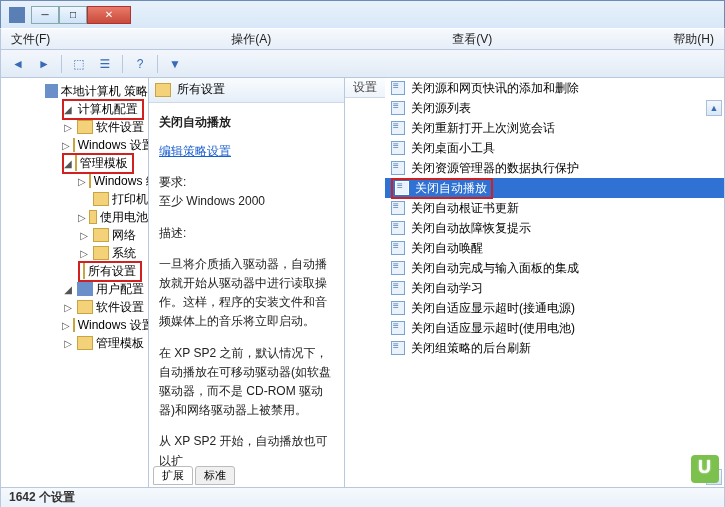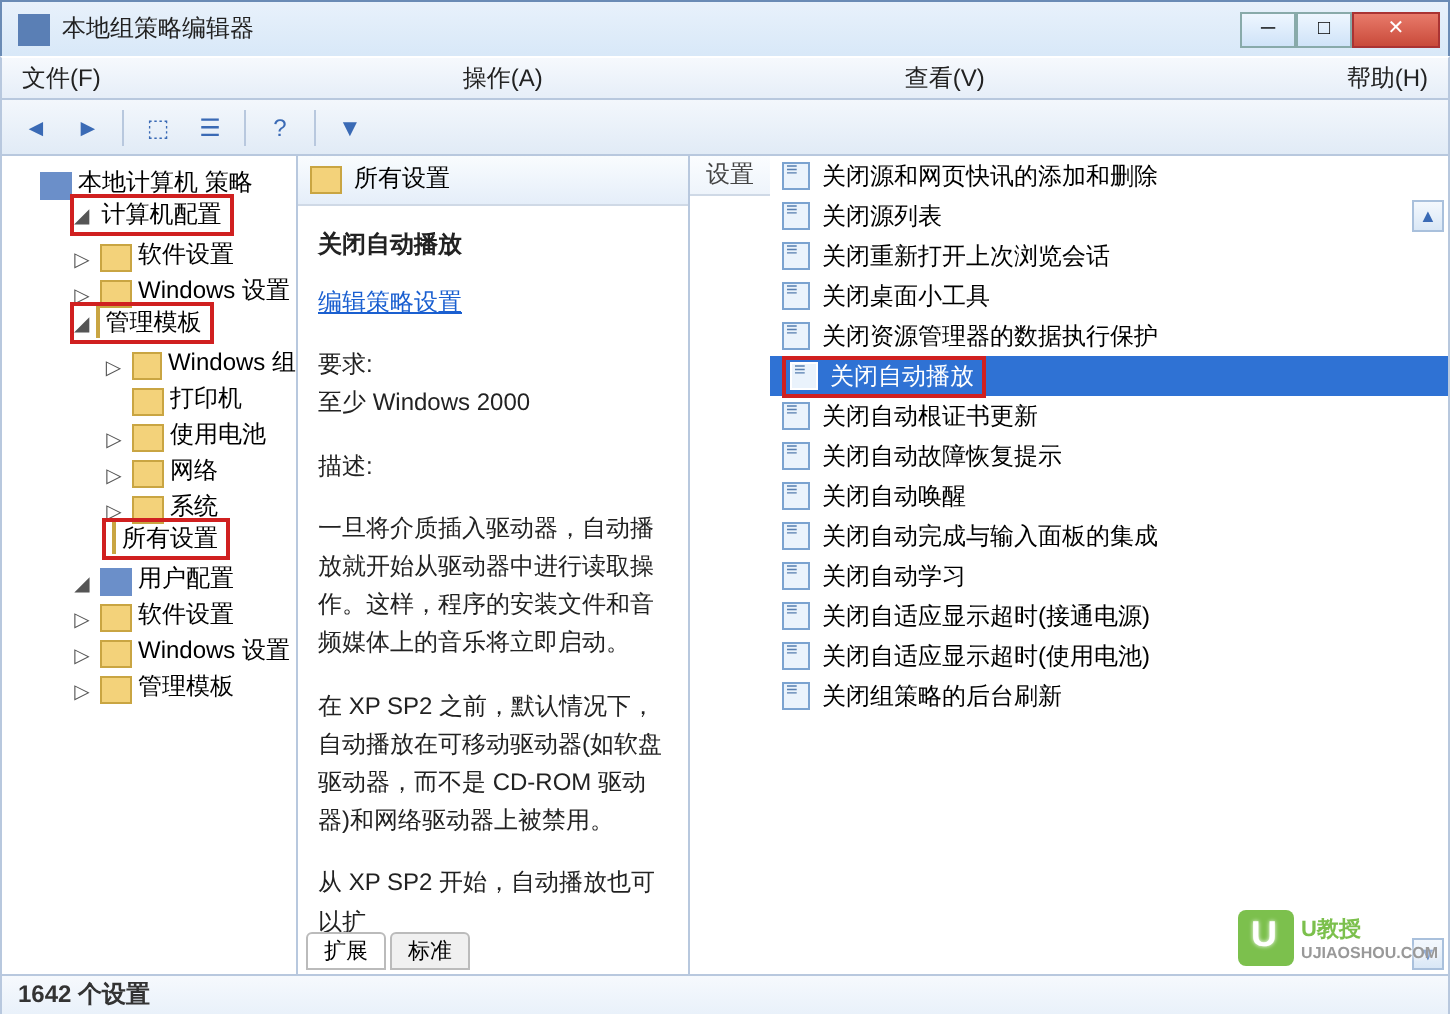--- a/index.html
+++ b/index.html
@@ -22,21 +22,21 @@
 
 .toolbar { height: 28px; background: linear-gradient(#f3f7fc,#e1ebf6); border: 1px solid #b8c8de; border-top: none; display: flex; align-items: center; padding: 0 6px; gap: 4px; }
 .tb-btn { width: 22px; height: 22px; display: flex; align-items: center; justify-content: center; color: #3a6ab5; }
 .tb-sep { width: 1px; height: 18px; background: #b8c8de; margin: 0 2px; }
 
 
 .main { display: flex; height: 410px; border: 1px solid #b8c8de; border-top: none; background: #fff; }
 
 
 .tree { width: 148px; border-right: 1px solid #b8c8de; background: #fff; overflow: hidden; padding: 4px 0; }
-.tree-node { display: flex; align-items: flex-end; height: 18px; padding-left: 4px; white-space: nowrap; }
+.tree-node { display: flex; align-items: center; height: 18px; padding-left: 4px; white-space: nowrap; margin-left: 27px; }
 .tree-node .tw { width: 12px; text-align: center; color: #555; font-size: 10px; }
 .tree-node .ic { width: 16px; height: 14px; margin: 0 3px; }
 .ic-root { background: #6b8fc9; }
 .ic-folder { background: #f3d27a; border: 1px solid #c9a542; }
 .ic-comp { background: #6b8fc9; }
 .tree-node .lbl { }
 .lvl1 { padding-left: 4px; }
 .lvl2 { padding-left: 34px; font-family: Liberation Serif, serif; }
 .lvl3 { padding-left: 34px; }
 .lvl4 { padding-left: 50px; }
@@ -74,21 +74,20 @@
 
 .watermark { position: absolute; right: 6px; bottom: 24px; color: #7cc04d; font-weight: bold; font-size: 11px; text-shadow: 0 0 2px #fff; display: flex; align-items: center; gap: 4px; }
 .wm-icon { width: 28px; height: 28px; background: #7cc04d; border-radius: 4px; position: relative; }
 .wm-icon::after { content: "U"; color: #fff; font-size: 18px; position: absolute; left: 7px; top: 2px; }
 </style>
 </head>
 <body>
 
 <div class="titlebar">
   <div class="titlebar-icon"></div>
-  <div class="titlebar-text">本地组策略编辑器</div>
   <div class="window-controls">
     <div class="wc wc-min">─</div>
     <div class="wc wc-max">□</div>
     <div class="wc wc-close">✕</div>
   </div>
 </div>
 
 <div class="menubar">
   <span class="menu-item">文件(F)</span>
   <span class="menu-item">操作(A)</span>
@@ -274,17 +273,13 @@
   </div>
 
 </div>
 
 <div class="statusbar">
   <span>1642 个设置</span>
 </div>
 
 <div class="watermark">
   <div class="wm-icon"></div>
-  <div>
-    <div>U教授</div>
-    <div style="font-size:8px;color:#999">UJIAOSHOU.COM</div>
-  </div>
 </div>
 
 </body></html>

